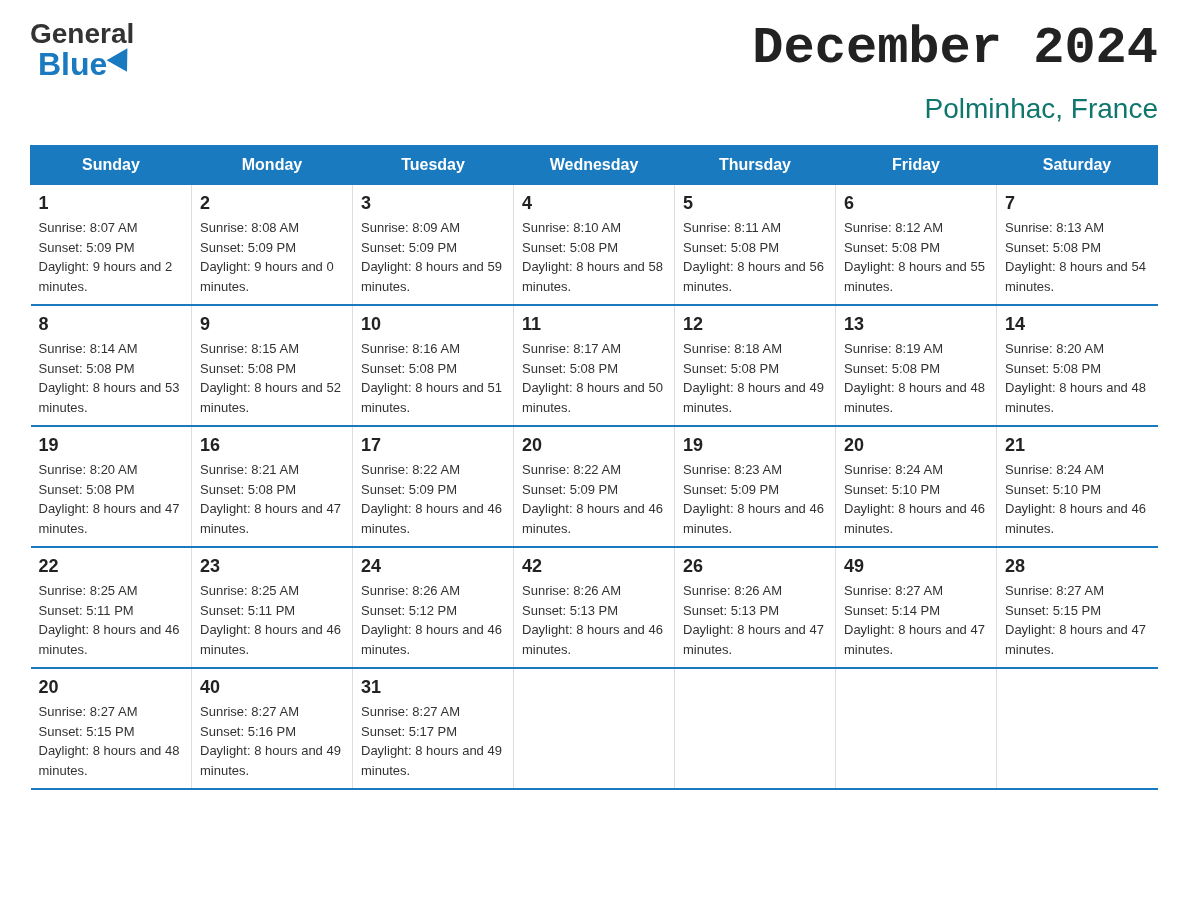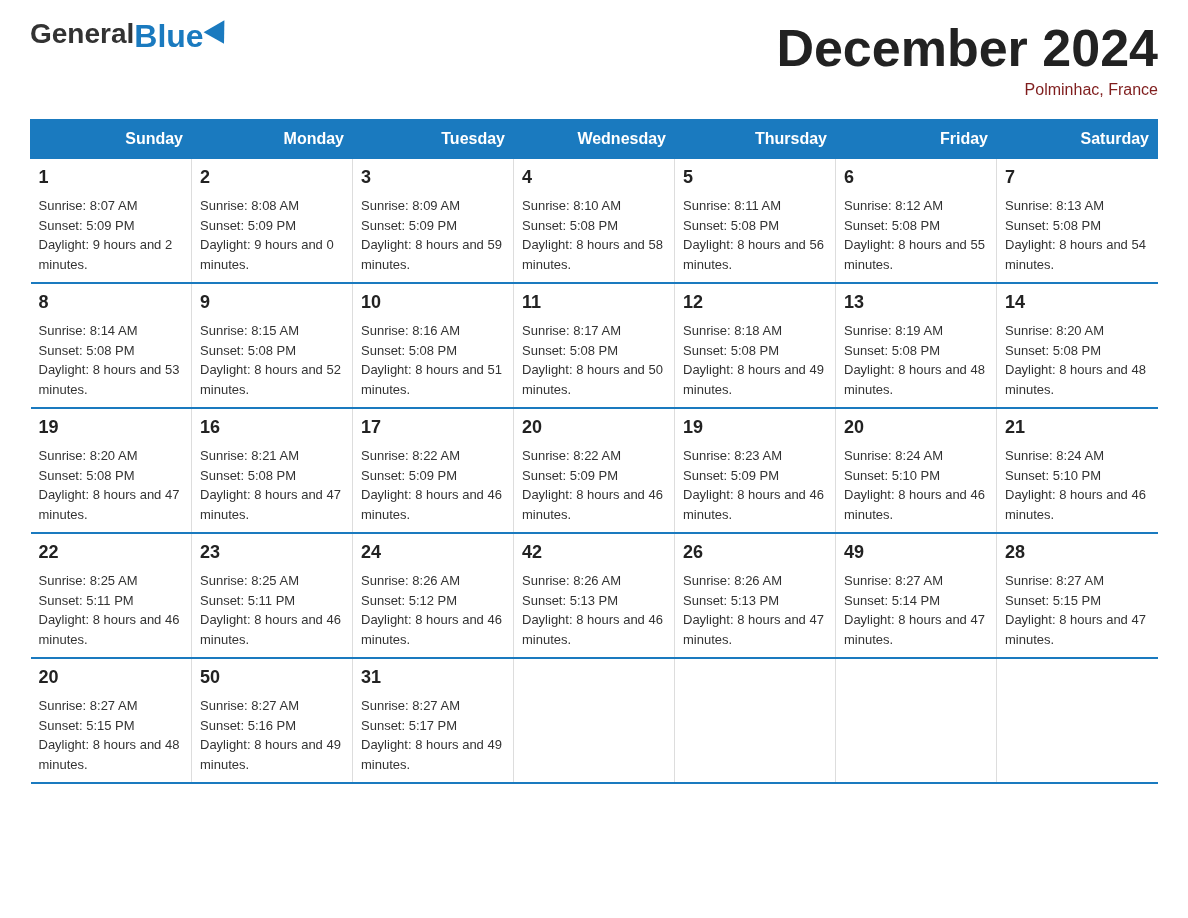--- a/index.html
+++ b/index.html
@@ -11,22 +11,22 @@
       padding: 20px 30px;
     }
     .header {
       display: flex;
       justify-content: space-between;
       align-items: flex-start;
       margin-bottom: 20px;
     }
     .logo {
       display: flex;
-      flex-direction: row;
-      align-items: flex-start;
+      flex-direction: column;
+      align-items: flex-end;
     }
     .logo-general {
       font-size: 28px;
       font-weight: bold;
       color: #333;
       line-height: 1;
     }
     .logo-blue {
       font-size: 32px;
       font-weight: bold;
@@ -47,38 +47,39 @@
       margin-bottom: 2px;
     }
     .title-section {
       text-align: right;
     }
     .month-title {
       font-size: 52px;
       font-weight: bold;
       color: #222;
       line-height: 1.1;
+      font-family: Liberation Mono, monospace;
     }
     .location {
-      font-size: 16px;
-      color: #7f1d1d;
-      margin-top: 4px;
+      font-size: 28px;
+      color: #0f766e;
+      margin-top: 16px;
     }
     table {
       width: 100%;
       border-collapse: collapse;
       table-layout: fixed;
     }
     thead th {
       background: #1a7abf;
       color: #fff;
       padding: 10px 8px;
       font-size: 16px;
       font-weight: bold;
-      text-align: right;
+      text-align: center;
       border: 1px solid #1a7abf;
     }
     tbody tr {
       border-bottom: 2px solid #1a7abf;
     }
     tbody td {
       padding: 8px;
       vertical-align: top;
       border-right: 1px solid #ddd;
       font-size: 13px;
@@ -91,21 +92,20 @@
     .day-number {
       font-size: 18px;
       font-weight: bold;
       color: #222;
       margin-bottom: 4px;
     }
     .day-info {
       font-size: 13px;
       line-height: 1.5;
       color: #333;
-      margin-top: 8px;
     }
     .empty-cell {
       background: #fff;
     }
   </style>
 </head>
 <body>
 
 <div class="header">
   <div class="logo">
@@ -369,21 +369,21 @@
       <tr>
         <td>
         <div class="day-number">20</div>
         <div class="day-info">
           Sunrise: 8:27 AM<br>
           Sunset: 5:15 PM<br>
           Daylight: 8 hours and&nbsp;48 minutes.
         </div>
       </td>
         <td>
-        <div class="day-number">50</div>
+        <div class="day-number">40</div>
         <div class="day-info">
           Sunrise: 8:27 AM<br>
           Sunset: 5:16 PM<br>
           Daylight: 8 hours and&nbsp;49 minutes.
         </div>
       </td>
         <td>
         <div class="day-number">31</div>
         <div class="day-info">
           Sunrise: 8:27 AM<br>

